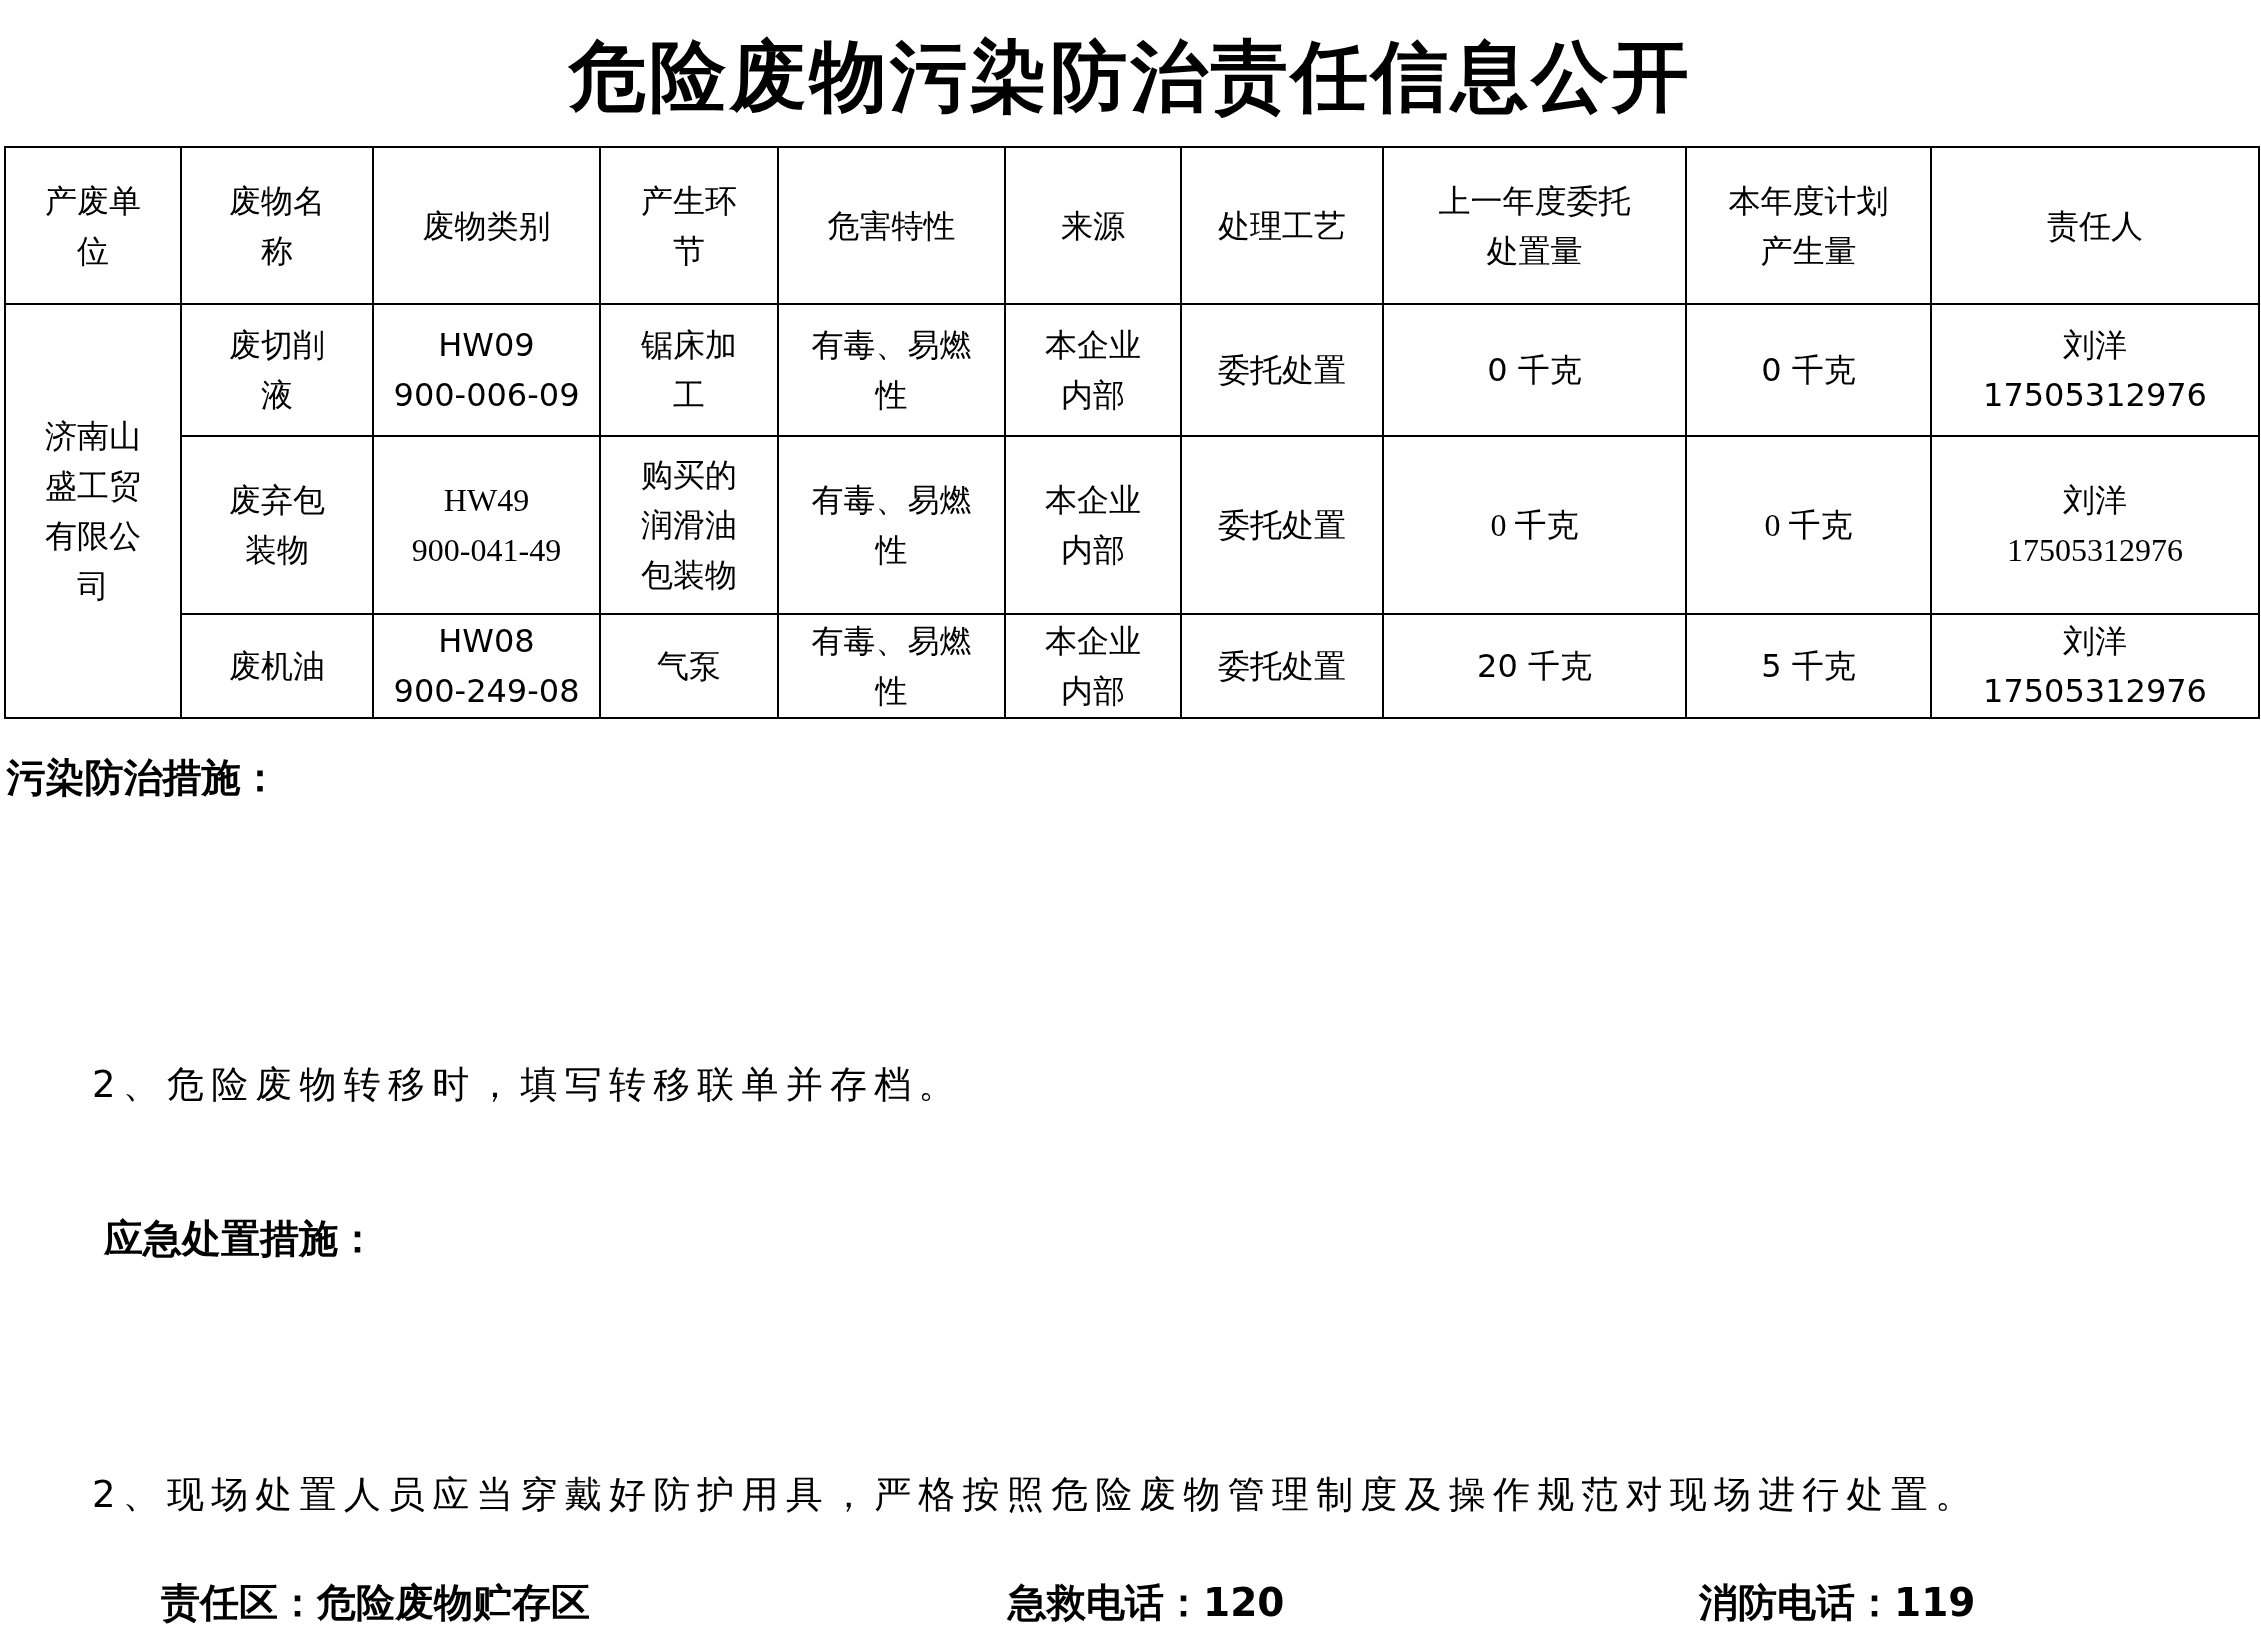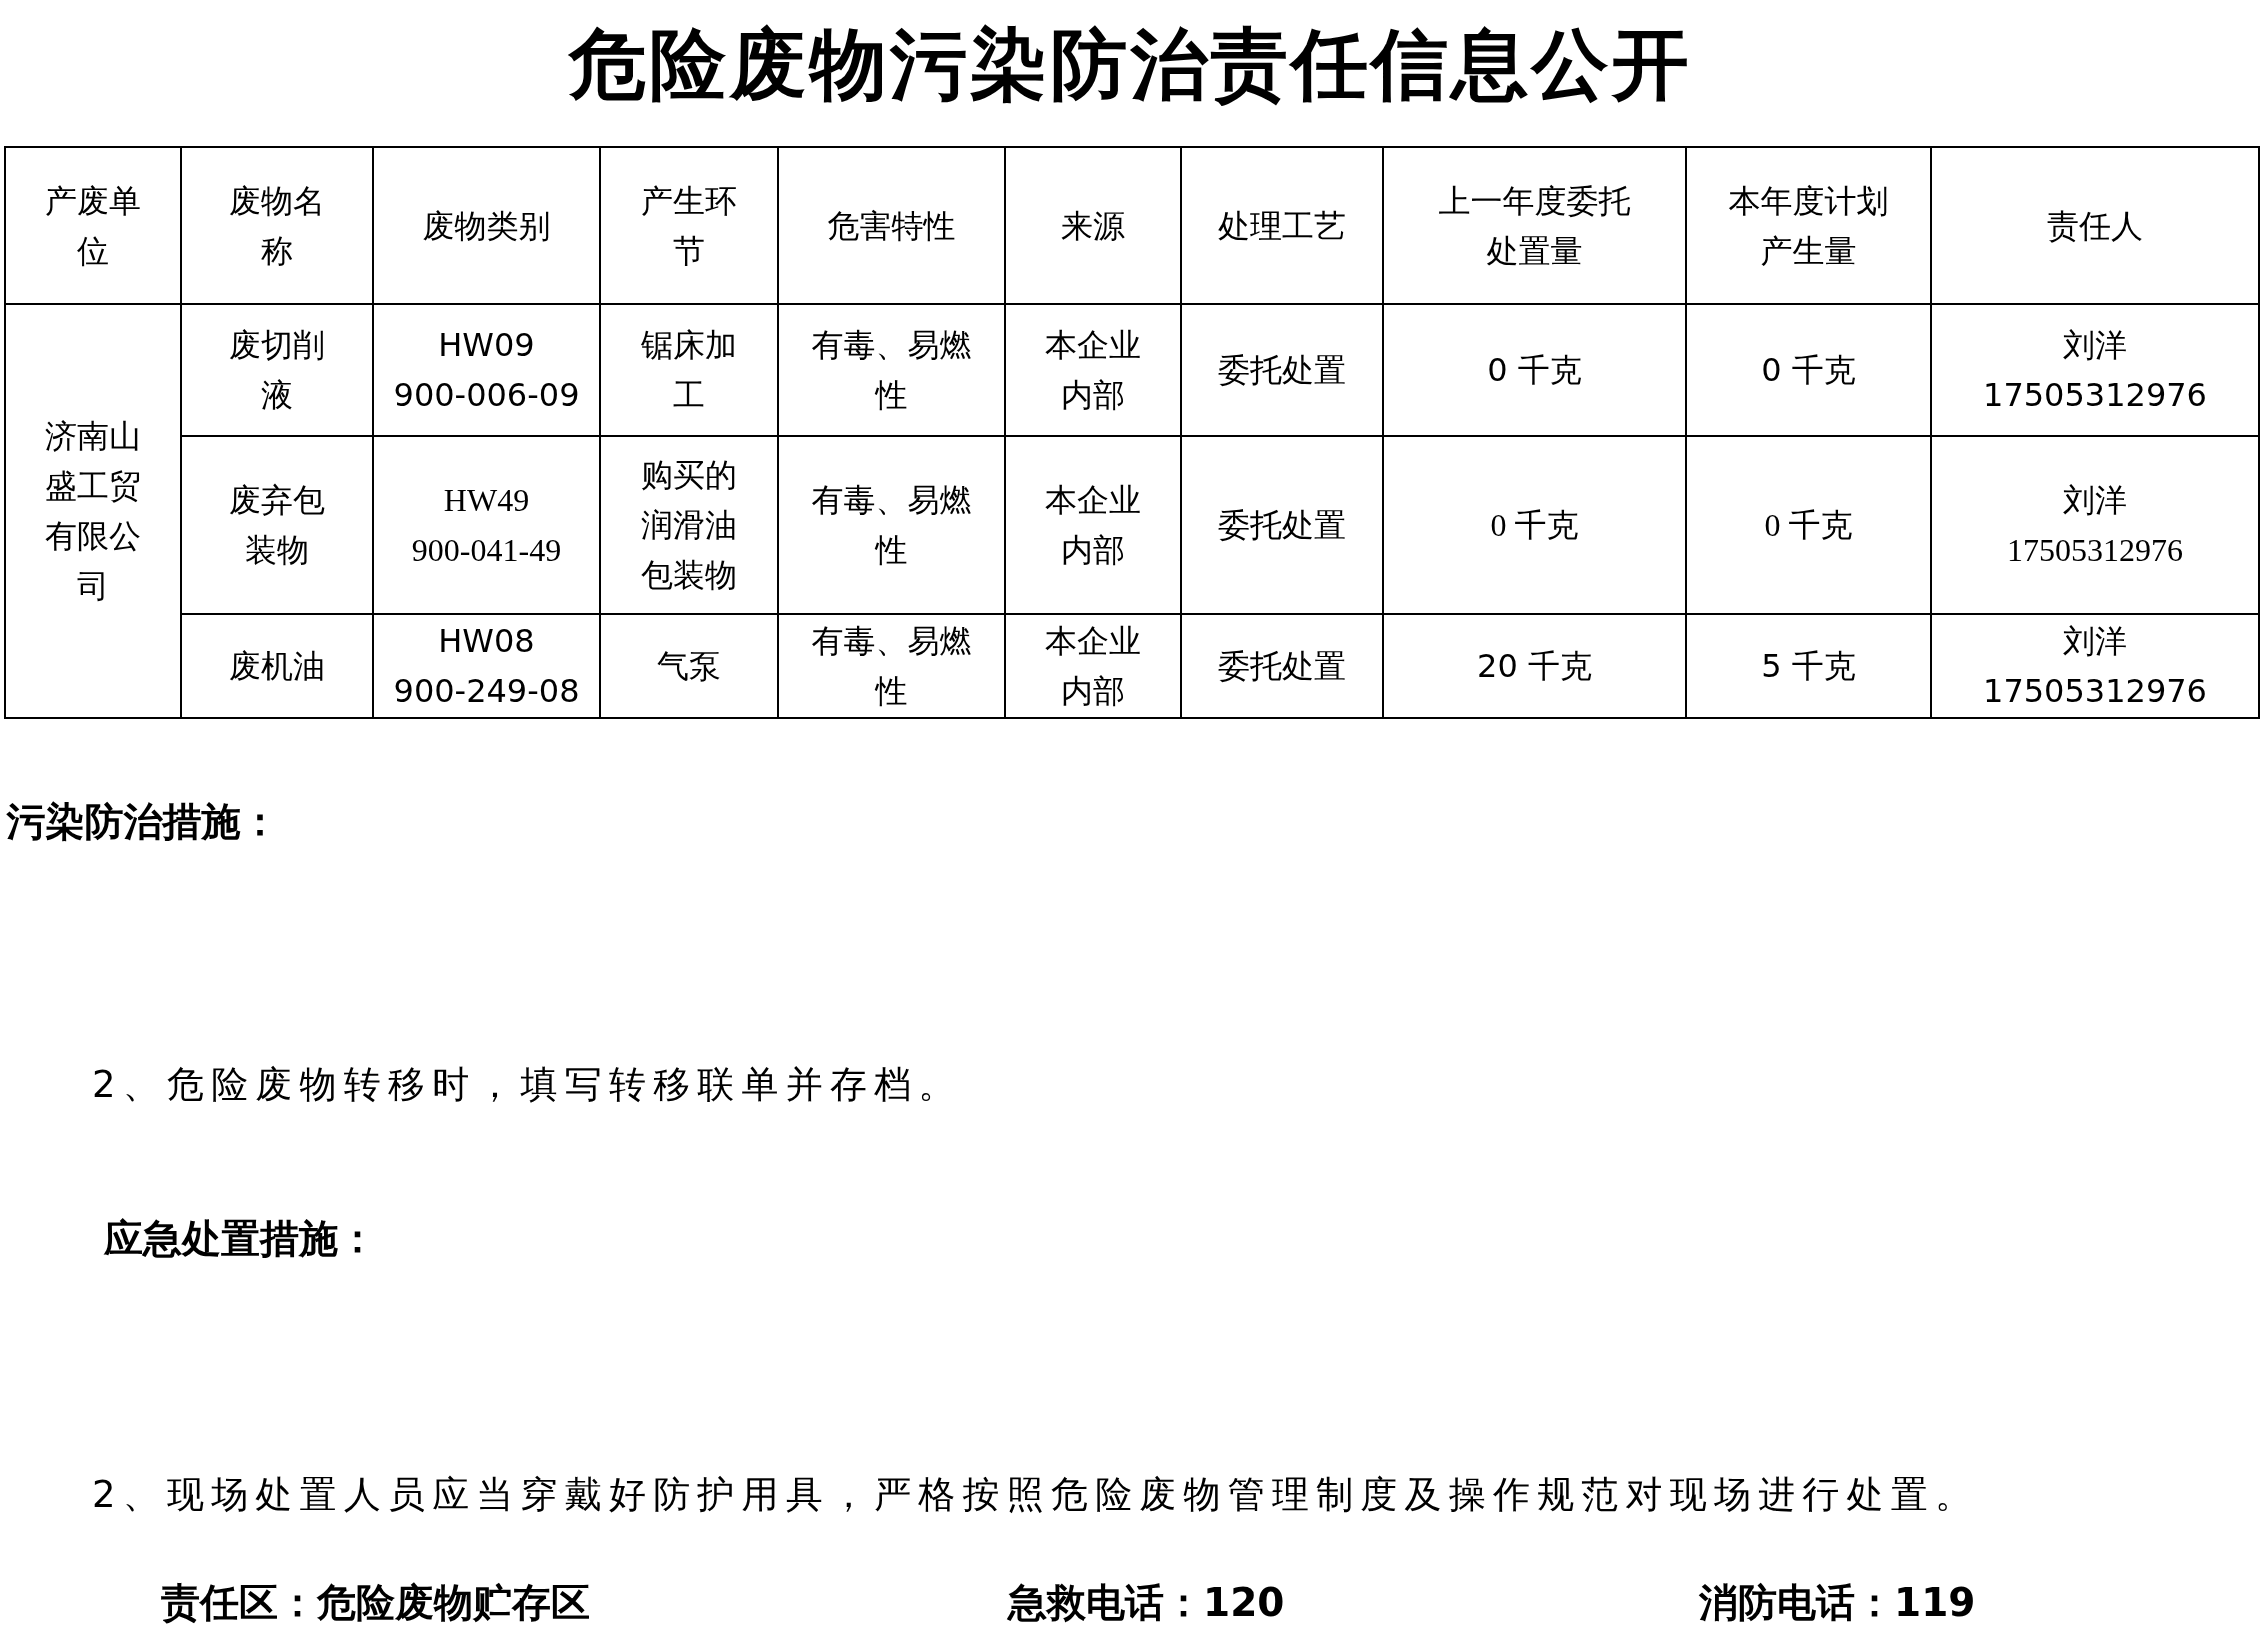--- a/index.html
+++ b/index.html
@@ -4,21 +4,21 @@
 <style>
   html,body{margin:0;padding:0;background:#fff;}
   #page{
     position:relative;
     width:2261px;height:1646px;
     background:#ffffff;color:#000;
     font-family:"DejaVu Sans","DejaVu Serif",serif;
     overflow:hidden;
   }
   .doc-title{
-    position:absolute;left:0;top:4px;width:100%;
+    position:absolute;left:0;top:16px;width:100%;
     text-align:center;font-weight:bold;
     font-size:77px;line-height:121px;letter-spacing:3.2px;
   }
   table.waste{
     position:absolute;left:4px;top:146px;
     width:2253px;
     border-collapse:collapse;table-layout:fixed;
   }
   table.waste th,table.waste td{
     border:2.4px solid #000;
@@ -138,21 +138,21 @@
 内部</td>
         <td>委托处置</td>
         <td>20 千克</td>
         <td>5 千克</td>
         <td>刘洋
 17505312976</td>
       </tr>
     </tbody>
   </table>
 
-  <div class="sec-heading" style="left:6.4px;top:798px;">污染防治措施：</div>
+  <div class="sec-heading" style="left:6.4px;top:754px;">污染防治措施：</div>
 
 
   <div class="para" style="top:1033px;">2、危险废物转移时，填写转移联单并存档。</div>
 
   <div class="sec-heading" style="left:104px;top:1215px;">应急处置措施：</div>
 
 
   <div class="para" style="top:1443px;">2、现场处置人员应当穿戴好防护用具，严格按照危险废物管理制度及操作规范对现场进行处置。</div>
 
   <div>

